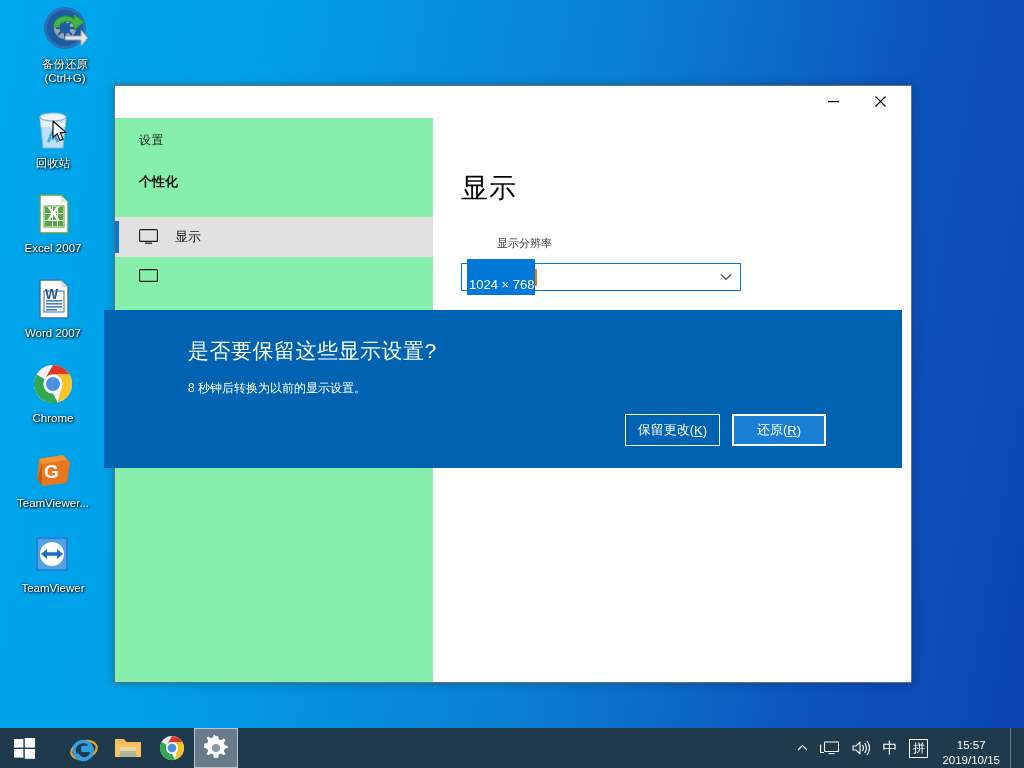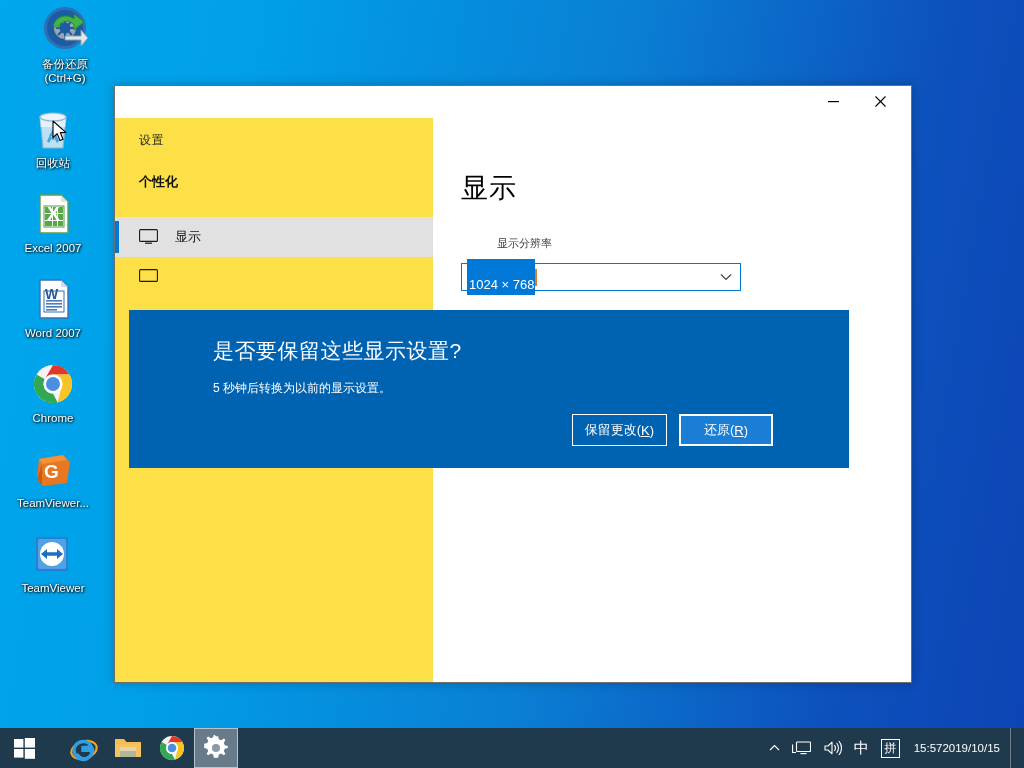--- a/index.html
+++ b/index.html
@@ -69,21 +69,21 @@
   }
   #win-body {
     flex: 1 1 auto;
     display: flex;
     min-height: 0;
   }
 
   
   #settings-sidebar {
     width: 318px;
-    background: #fde047;
+    background: #86efac;
     flex: 0 0 auto;
     position: relative;
     overflow: hidden;
   }
   #sidebar-title {
     font-size: 12px;
     color: #1b1b1b;
     padding: 14px 0 0 24px;
     letter-spacing: .5px;
   }
@@ -162,22 +162,22 @@
   }
   #res-cursor {
     width: 2px; height: 17px;
     background: #e07b20;
     margin-left: 0px;
   }
 
   
   #keep-dialog {
     position: absolute;
-    left: 129px; top: 310px;
-    width: 720px; height: 158px;
+    left: 104px; top: 310px;
+    width: 798px; height: 158px;
     background: #0063b1;
     color: #ffffff;
     z-index: 20;
   }
   #dlg-title {
     position: absolute;
     left: 84px; top: 27px;
     font-size: 21px;
     font-weight: normal;
     letter-spacing: .5px;
@@ -261,22 +261,22 @@
     display: block;
     padding: 0;
   }
   #tray-clock {
     color: #ffffff;
     font-size: 11.5px;
     line-height: 15px;
     text-align: center;
     padding: 0 10px 0 8px;
     height: 40px;
-    display: flex; flex-direction: row;
-    align-items: center; justify-content: flex-start;
+    display: flex; flex-direction: column;
+    align-items: center; justify-content: flex-end;
     cursor: default;
   }
   #show-desktop {
     width: 8px; height: 40px;
     border-left: 1px solid rgba(255,255,255,.35);
   }
 
   
   #mouse-cursor {
     position: absolute;
@@ -474,21 +474,21 @@
             </svg>
           </span>
         </div>
       </div>
 
     </div>
   </div>
 
   <div id="keep-dialog">
     <div id="dlg-title">是否要保留这些显示设置?</div>
-    <div id="dlg-sub">5 秒钟后转换为以前的显示设置。</div>
+    <div id="dlg-sub">8 秒钟后转换为以前的显示设置。</div>
     <div id="dlg-buttons">
       <button class="dlg-btn">
           <span>保留更改(</span>
           <span class="underl">K</span>
           <span>)</span>
         </button>
       <button class="dlg-btn primary">
           <span>还原(</span>
           <span class="underl">R</span>
           <span>)</span>

